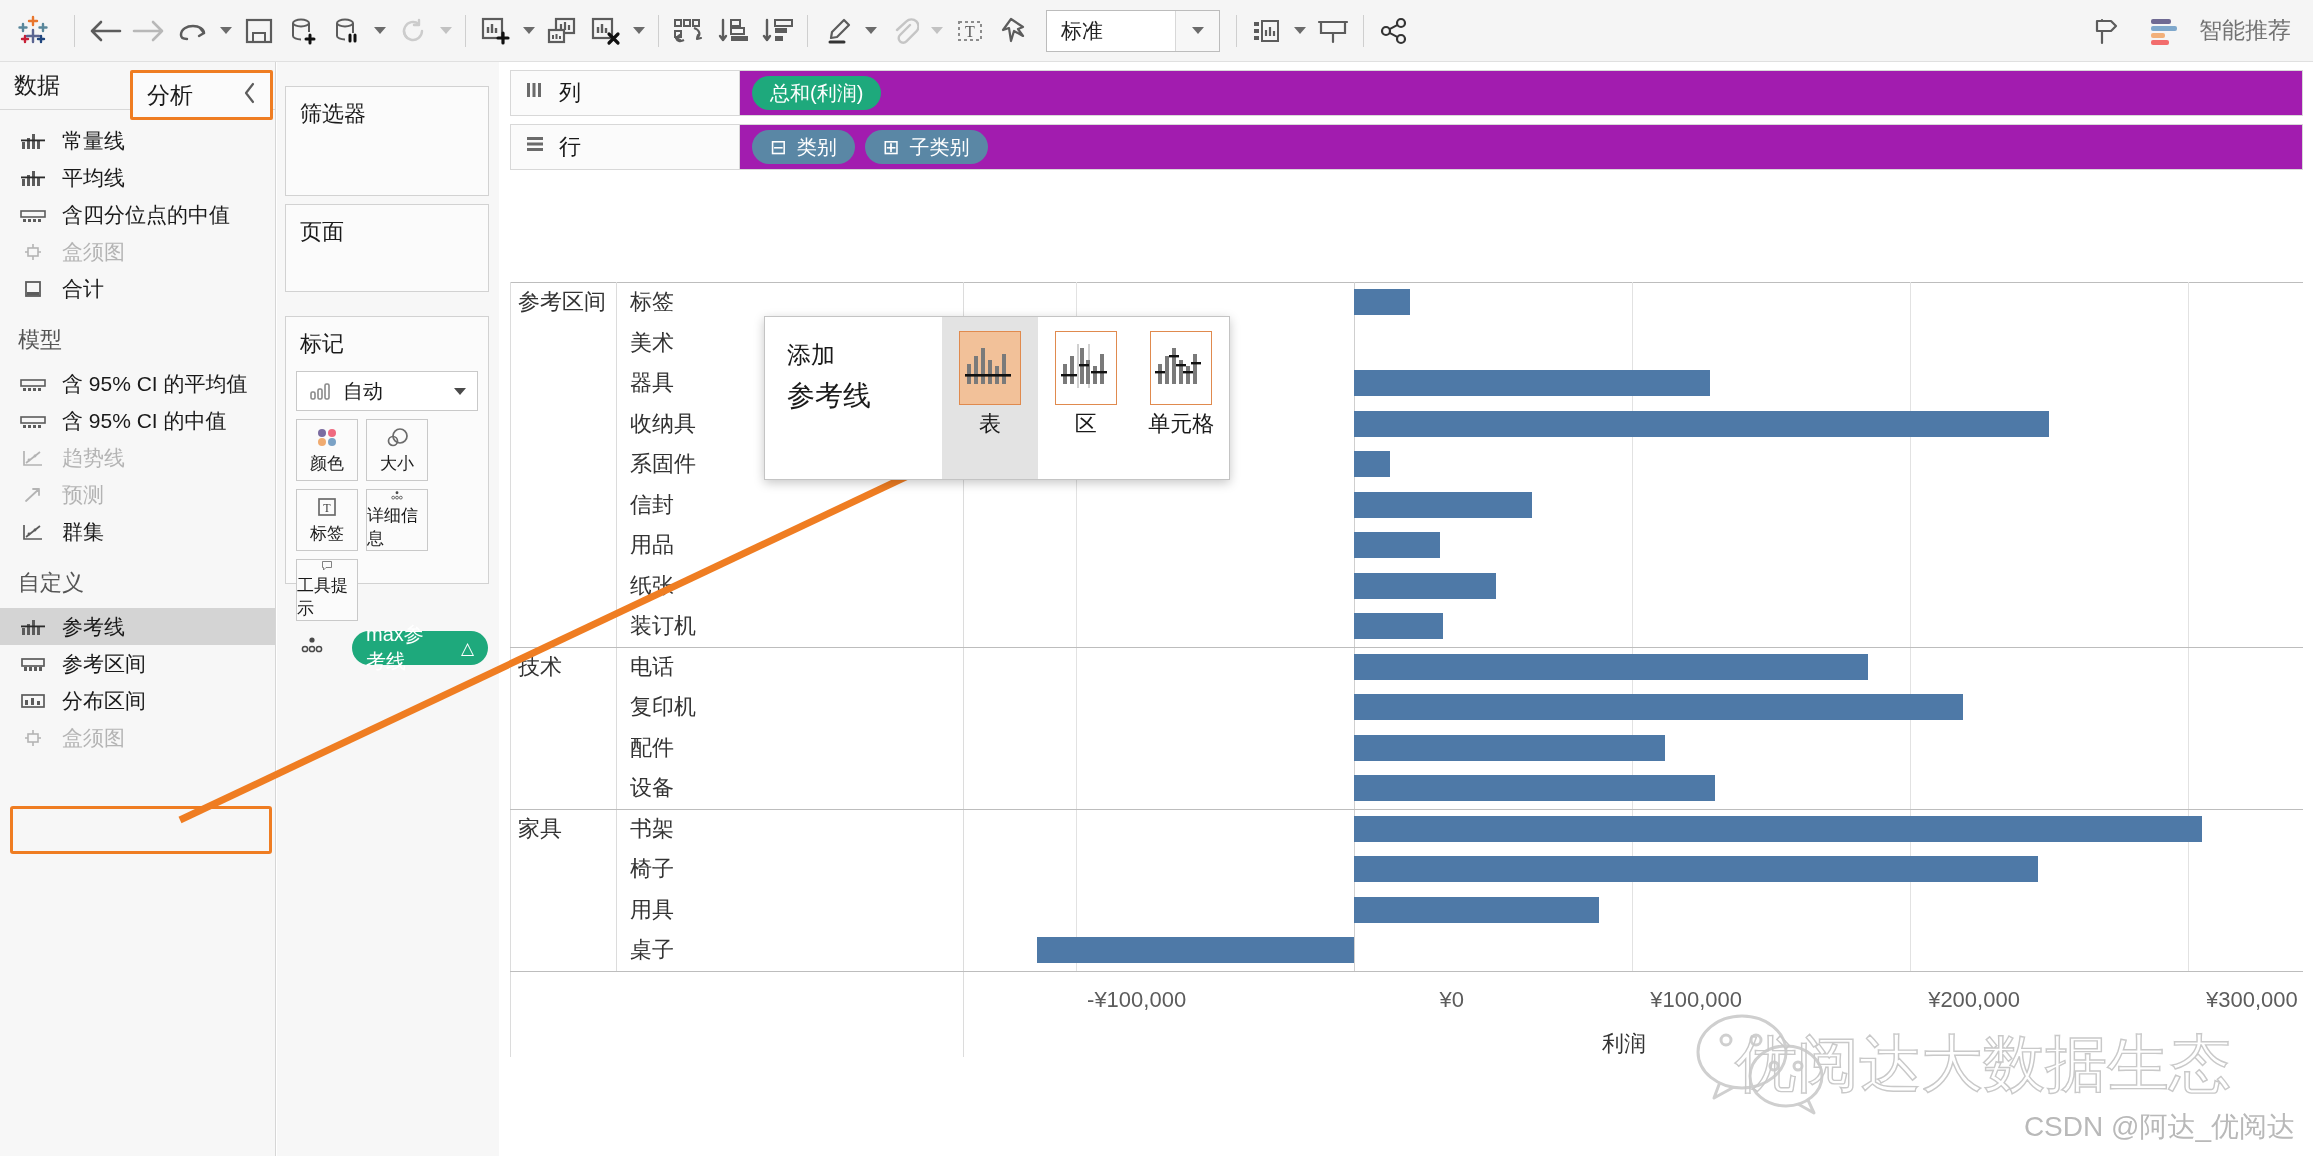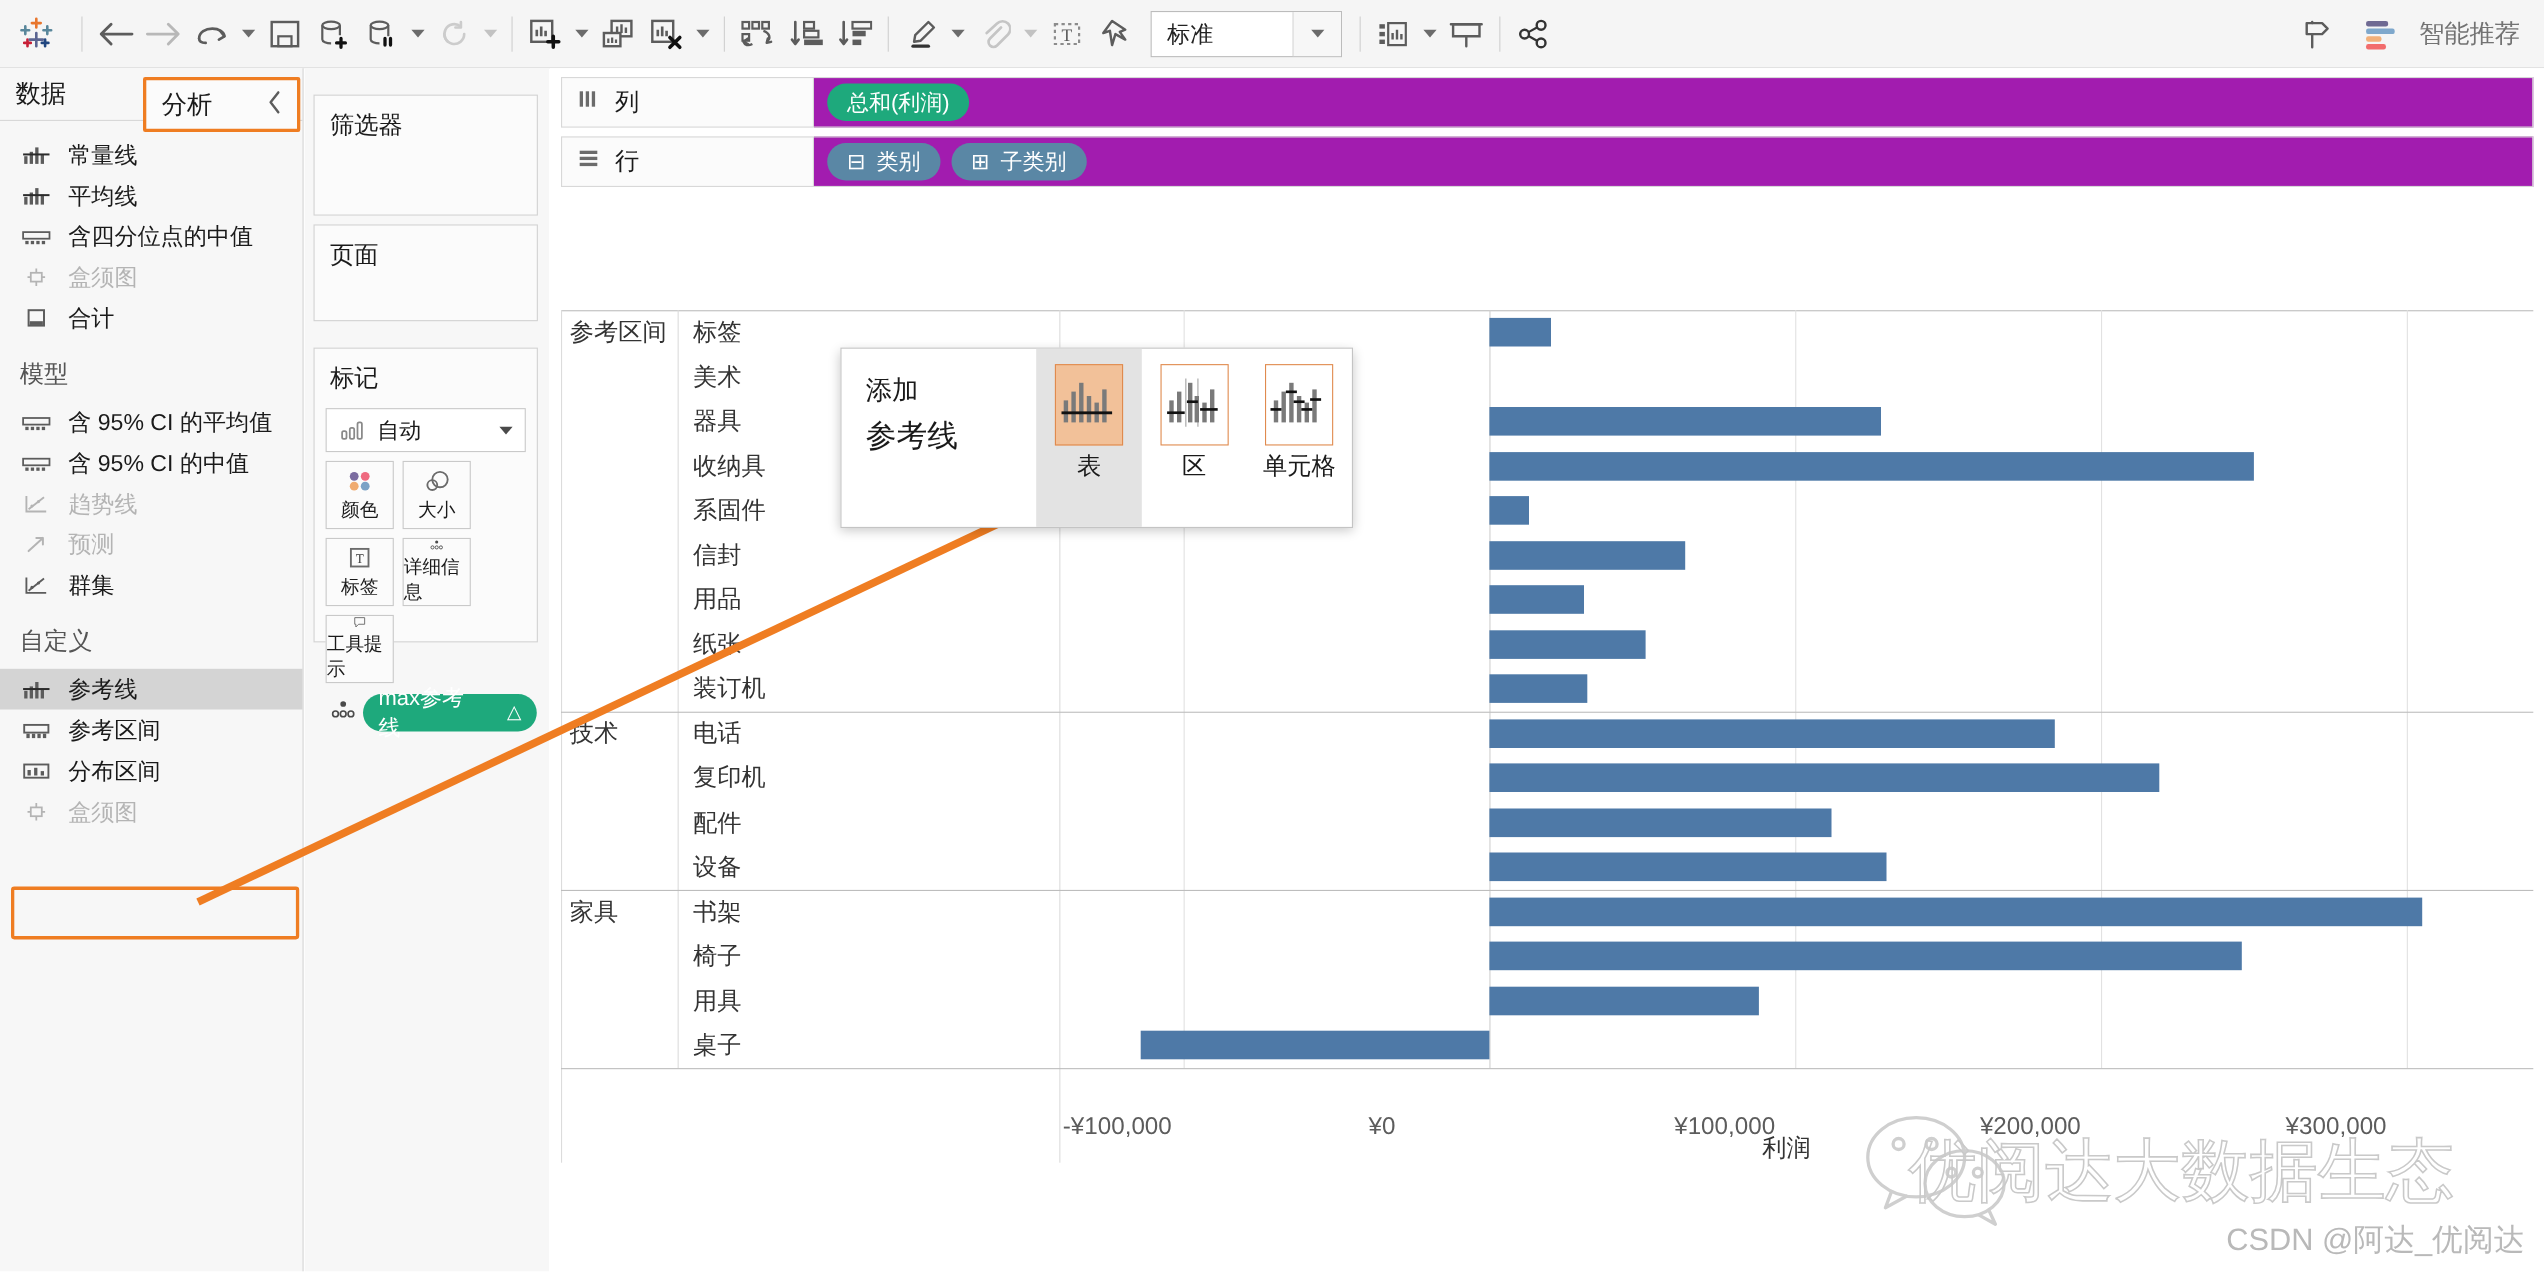--- a/index.html
+++ b/index.html
@@ -76,21 +76,21 @@
   .marks-type .mt-ic { padding: 0 10px 0 12px; display:flex; }
   .marks-type .mt-lbl { flex: 1; font-size: 20px; color: #1a1a1a; }
   .marks-type .mt-dd { width: 34px; display:flex; align-items:center; justify-content:center;}
   .prop-grid { display: flex; flex-wrap: wrap; gap: 8px; padding: 8px 10px 0 10px; }
   .prop {
     width: 62px; height: 62px; border: 1px solid #c9c9c9; background: #fbfbfb;
     display: flex; flex-direction: column; align-items: center; justify-content: center;
     cursor: pointer; gap: 2px;
   }
   .prop .pl { font-size: 17px; color: #1a1a1a; }
-  .pill-row { display: flex; align-items: center; gap: 4px; padding: 10px 0 0 12px; }
+  .pill-row { display: flex; align-items: center; gap: 26px; padding: 10px 0 0 12px; }
   .pill-green {
     background: #1ea97c; color: #fff; border-radius: 20px; height: 34px;
     display: flex; align-items: center; padding: 0 14px; font-size: 20px; gap: 26px;
     cursor: pointer;
   }
   .pill-green .tri { font-size: 17px; }
 
   
   .view {
     position: absolute; left: 500px; top: 62px; width: 1813px; height: 1094px;
@@ -115,21 +115,21 @@
 
   
   .chart-wrap { position: absolute; left: 10px; top: 214px; width: 1800px; height: 870px; }
   .rowhdr-cat { position: absolute; font-size: 22px; color: #333; }
   .rowhdr-sub { position: absolute; font-size: 22px; color: #333; }
   .grp-line { position: absolute; height: 1px; background: #bdbdbd; }
   .vline { position: absolute; width: 1px; background: #e2e2e2; }
   .zeroline { position: absolute; width: 1px; background: #cfcfcf; }
   .bar { position: absolute; background: #4e79a7; }
   .axis-line { position:absolute; height:1px; background:#bdbdbd; }
-  .tick { position: absolute; font-size: 22px; color: #5c5c5c; text-align: left; margin-top: 24px; }
+  .tick { position: absolute; font-size: 22px; color: #5c5c5c; text-align: right; }
   .axis-title { position: absolute; font-size: 22px; color: #333; }
   .vsep-header { position:absolute; width:1px; background:#dcdcdc; }
 
   
   .popup {
     position: absolute; left: 764px; top: 316px; width: 466px; height: 164px;
     background: #fff; border: 1px solid #c4c4c4;
     box-shadow: 0 3px 10px rgba(0,0,0,.22); display: flex; z-index: 40;
   }
   .popup-left { width: 178px; padding: 22px 0 0 22px; }

